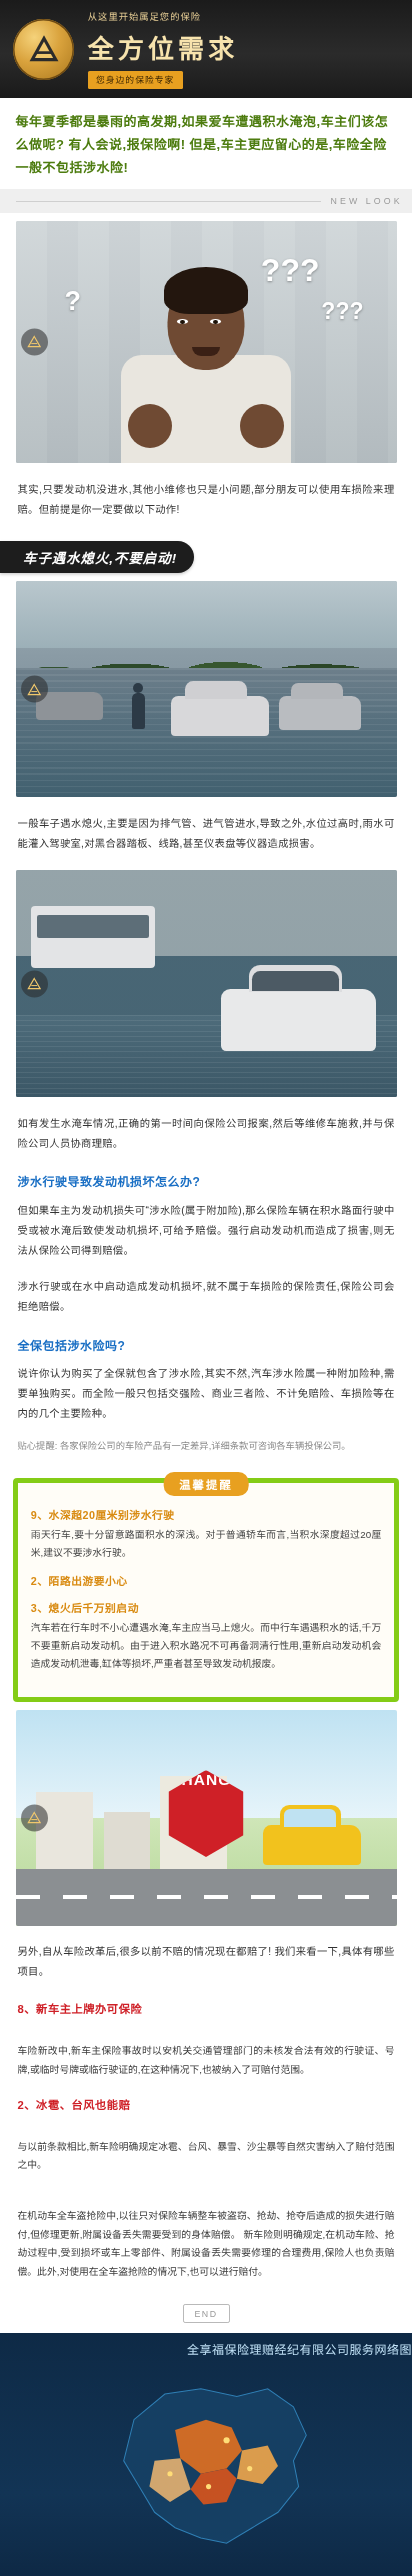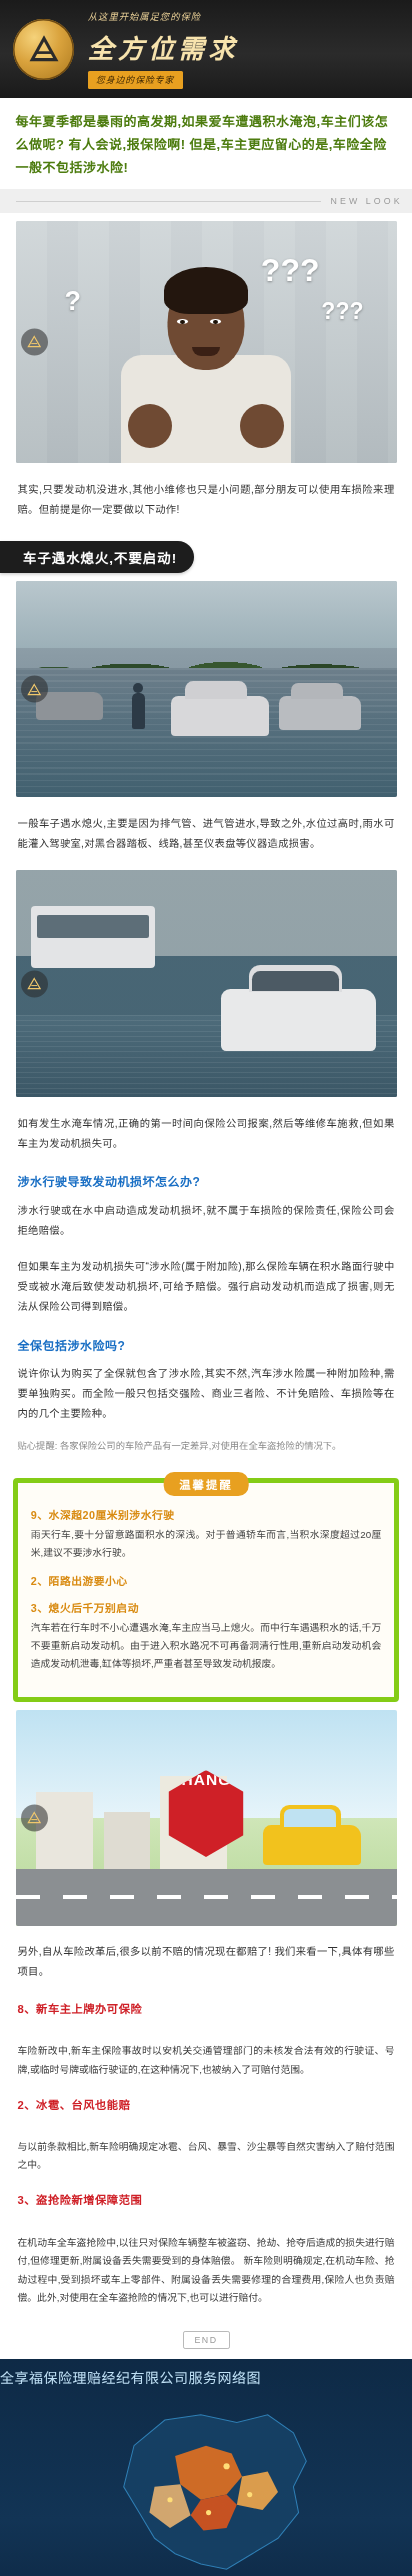--- a/index.html
+++ b/index.html
@@ -19,21 +19,20 @@
 
   
   .header {
     position: relative;
     width: 412px;
     height: 98px;
     background: linear-gradient(180deg,#1b1b1b 0%, #2b2b2b 55%, #1a1a1a 100%);
     display: flex;
     align-items: center;
     padding: 0 13.4px;
-    font-style: italic;
   }
   .header-logo {
     width: 61px; height: 61px;
     border-radius: 50%;
     background: radial-gradient(circle at 35% 30%, #f5d27a 0%, #d9a23c 45%, #a9761d 100%);
     display: flex; align-items: center; justify-content: center;
     flex: 0 0 auto;
     box-shadow: 0 0 0 1.5px #6d4a13 inset;
   }
   .header-logo svg { width: 38px; height: 38px; }
@@ -157,21 +156,21 @@
     color: #333333;
     text-align: justify;
     letter-spacing: 0.3px;
   }
 
   
   .ribbon {
     margin: 13.4px 0 7.2px 0;
     position: relative;
     height: 32px;
-    display: flex; align-items: center;
+    display: flex; align-items: center; font-style: italic;
   }
   .ribbon .bar {
     background: #1d1d1d;
     color: #ffffff;
     font-size: 13.4px; font-weight: bold;
     letter-spacing: 1px;
     padding: 6.2px 16.5px 6.2px 23px;
     border-radius: 0 17.5px 17.5px 0;
     box-shadow: 0 1.5px 3.1px rgba(0,0,0,.2);
   }
@@ -291,22 +290,22 @@
   }
 
   
   .mapblock {
     position: relative;
     width: 412px; height: 268px;
     background: linear-gradient(180deg,#0e2a46 0%, #123455 60%, #0c2540 100%);
     overflow:hidden;
   }
   .map-caption {
-    position:absolute; top: 7.2px; left:0; right:0; text-align:left;
-    color:#bfe0f5; font-size: 14px; letter-spacing: 0.5px;
+    position:absolute; top: 7.2px; left:0; right:0; text-align:right;
+    color:#bfe0f5; font-size: 12px; letter-spacing: 0.5px;
   }
   .map-svg { position:absolute; left:50%; top: 25px; transform:translateX(-50%); }
 </style>
 </head>
 <body>
 
 <div class="page">
 
   <div class="header">
     <div class="header-logo">
@@ -383,32 +382,32 @@
     <div class="ph3-water2"></div>
     <div class="ph3-car"></div>
     <div class="wm">
       <svg viewBox="0 0 100 100">
         <polygon points="50,18 86,80 14,80" fill="none" stroke="#f0c76c" stroke-width="7"></polygon>
         <rect x="32" y="58" width="36" height="6" fill="#f0c76c"></rect>
       </svg>
     </div>
   </div>
 
-  <div class="para">如有发生水淹车情况,正确的第一时间向保险公司报案,然后等维修车施救,但如果车主为发动机损失可。</div>
+  <div class="para">如有发生水淹车情况,正确的第一时间向保险公司报案,然后等维修车施救,并与保险公司人员协商理赔。</div>
 
   <div class="subhead-blue">涉水行驶导致发动机损坏怎么办?</div>
+  <div class="para">但如果车主为发动机损失可“涉水险(属于附加险),那么保险车辆在积水路面行驶中受或被水淹后致使发动机损坏,可给予赔偿。强行启动发动机而造成了损害,则无法从保险公司得到赔偿。</div>
   <div class="para">涉水行驶或在水中启动造成发动机损坏,就不属于车损险的保险责任,保险公司会拒绝赔偿。</div>
-  <div class="para">但如果车主为发动机损失可“涉水险(属于附加险),那么保险车辆在积水路面行驶中受或被水淹后致使发动机损坏,可给予赔偿。强行启动发动机而造成了损害,则无法从保险公司得到赔偿。</div>
 
   <div class="subhead-blue">全保包括涉水险吗?</div>
   <div class="para">说许你认为购买了全保就包含了涉水险,其实不然,汽车涉水险属一种附加险种,需要单独购买。而全险一般只包括交强险、商业三者险、不计免赔险、车损险等在内的几个主要险种。</div>
 
   <div class="note-gray">
     <span>贴心提醒:</span>
-    <span>各家保险公司的车险产品有一定差异,对使用在全车盗抢险的情况下。</span>
+    <span>各家保险公司的车险产品有一定差异,详细条款可咨询各车辆投保公司。</span>
   </div>
 
   <div class="tips">
     <div class="tips-title">温馨提醒</div>
 
     <div class="tip-item">
       <div class="tip-head">9、水深超20厘米别涉水行驶</div>
       <div class="tip-body">雨天行车,要十分留意路面积水的深浅。对于普通轿车而言,当积水深度超过20厘米,建议不要涉水行驶。</div>
     </div>
     <div class="tip-item">
@@ -440,21 +439,20 @@
   </div>
 
   <div class="para">另外,自从车险改革后,很多以前不赔的情况现在都赔了! 我们来看一下,具体有哪些项目。</div>
 
   <div class="rednum">8、新车主上牌办可保险</div>
   <div class="rednum-body">车险新改中,新车主保险事故时以安机关交通管理部门的未核发合法有效的行驶证、号牌,或临时号牌或临行驶证的,在这种情况下,也被纳入了可赔付范围。</div>
 
   <div class="rednum">2、冰雹、台风也能赔</div>
   <div class="rednum-body">与以前条款相比,新车险明确规定冰雹、台风、暴雪、沙尘暴等自然灾害纳入了赔付范围之中。</div>
 
-  <div class="rednum">3、盗抢险新增保障范围</div>
   <div class="rednum-body">在机动车全车盗抢险中,以往只对保险车辆整车被盗窃、抢劫、抢夺后造成的损失进行赔付,但修理更新,附属设备丢失需要受到的身体赔偿。
 新车险则明确规定,在机动车险、抢劫过程中,受到损坏或车上零部件、附属设备丢失需要修理的合理费用,保险人也负责赔偿。此外,对使用在全车盗抢险的情况下,也可以进行赔付。</div>
 
   <div class="endtag">END</div>
 
   <div class="mapblock">
     <div class="map-caption">全享福保险理赔经纪有限公司服务网络图</div>
     <svg class="map-svg" width="268" height="216" viewBox="0 0 520 420">
       <path d="M120,120 L180,70 L250,60 L320,75 L380,60 L430,95 L455,150 L430,200 L440,250
                L400,300 L350,330 L300,360 L250,350 L200,330 L160,300 L130,250 L100,200 Z" fill="#153f63" stroke="#2f7fb5" stroke-width="2"></path>

